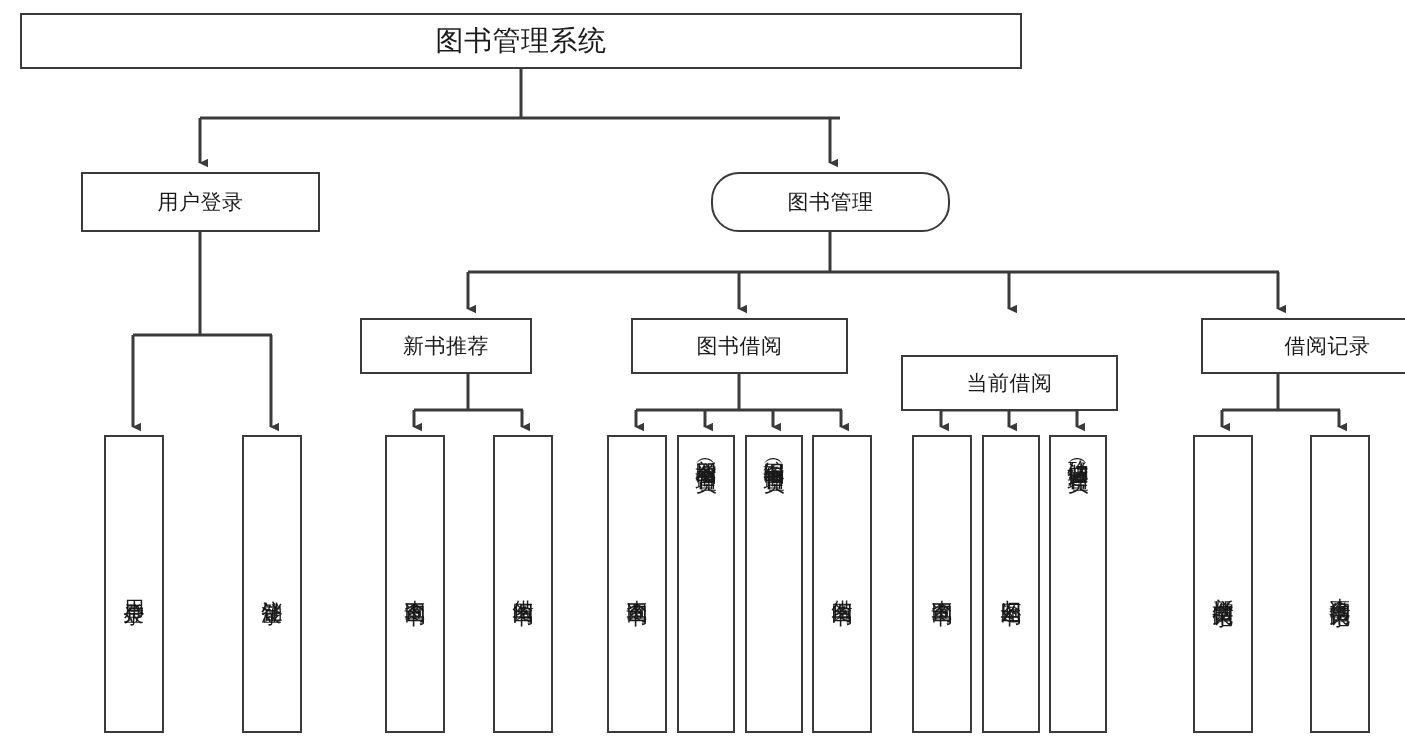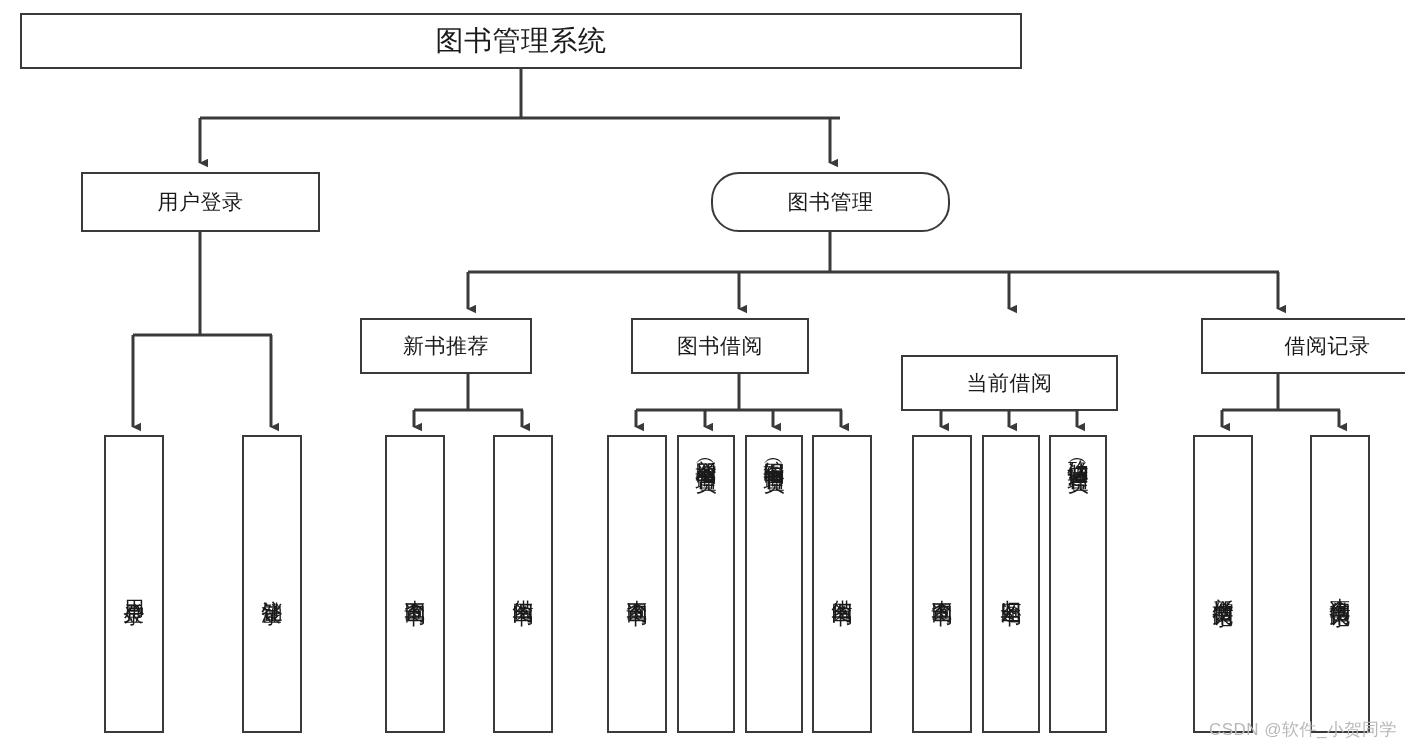--- a/index.html
+++ b/index.html
@@ -149,21 +149,21 @@
   </div>
 
   <div class="node horiz" style="left:711px; top:172px; width:239px; height:60px;border-radius:28px;">
     <span class="node-label">图书管理</span>
   </div>
 
   <div class="node horiz" style="left:360px; top:318px; width:172px; height:56px;">
     <span class="node-label">新书推荐</span>
   </div>
 
-  <div class="node horiz" style="left:631px; top:318px; width:178px; height:56px;">
+  <div class="node horiz" style="left:631px; top:318px; width:217px; height:56px;">
     <span class="node-label">图书借阅</span>
   </div>
 
   <div class="node horiz" style="left:901px; top:318px; width:217px; height:56px;margin-top:37px;">
     <span class="node-label">当前借阅</span>
   </div>
 
   <div class="node horiz" style="left:1201px; top:318px; width:253px; height:56px;">
     <span class="node-label">借阅记录</span>
   </div>
@@ -213,15 +213,14 @@
   </div>
 
   <div class="node vert mid" style="left:1193px; top:435px; width:60px; height:298px;">
     <span class="node-label">新增借阅记录</span>
   </div>
 
   <div class="node vert mid" style="left:1310px; top:435px; width:60px; height:298px;">
     <span class="node-label">查询借阅记录</span>
   </div>
 
-  <div id="watermark">CSDN @软件_小贺同学</div>
 
 </div>
 
 </body></html>

